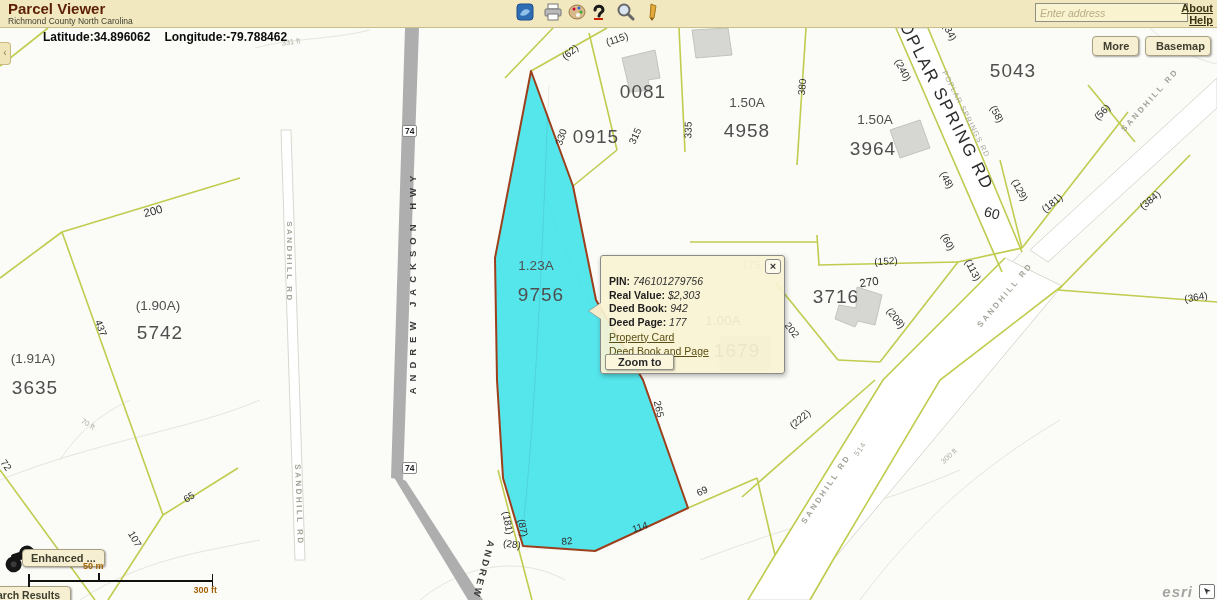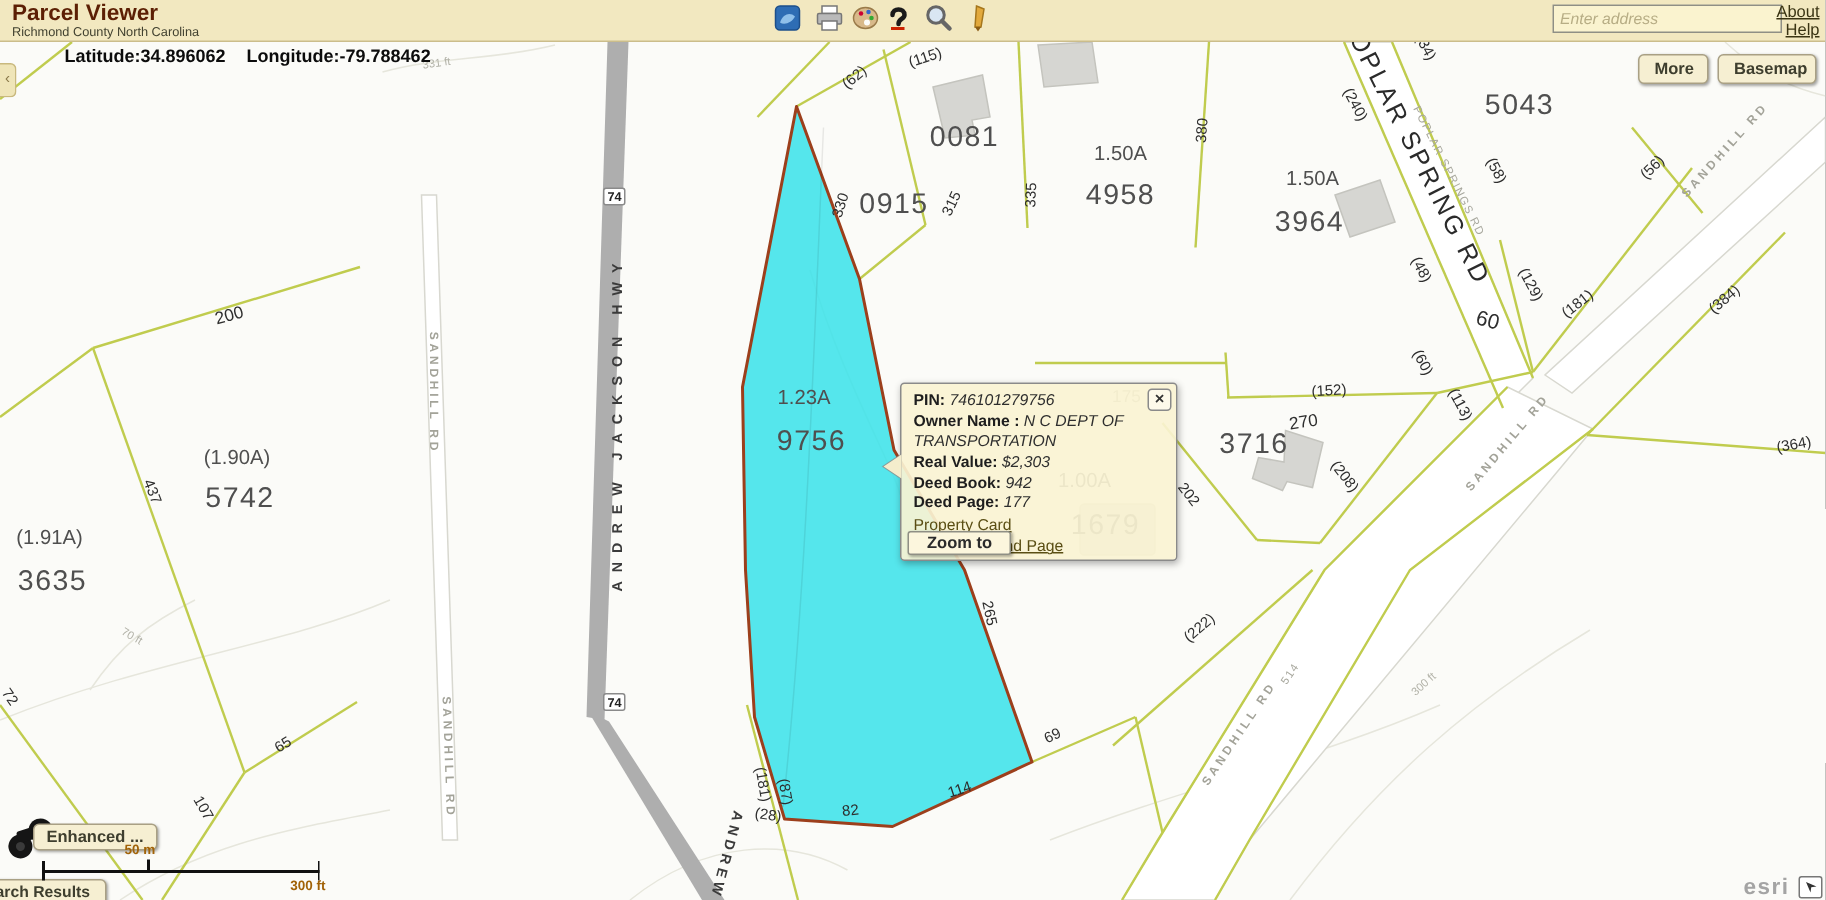--- a/index.html
+++ b/index.html
@@ -7,21 +7,21 @@
        font-family:"Liberation Sans",sans-serif;}
   
   .header{position:absolute;left:0;top:0;width:1217px;height:27px;background:#f2e8c0;
           border-bottom:1px solid #cbbd8b;z-index:10;}
   .app-title{position:absolute;left:8px;top:0px;font-size:15px;font-weight:bold;color:#5c1f04;}
   .app-sub{position:absolute;left:8px;top:16px;font-size:8.5px;color:#41412f;}
   .tbicon{position:absolute;top:2px;width:20px;height:20px;cursor:pointer;}
   .addr{position:absolute;left:1035px;top:3px;width:143px;height:15px;background:#faf3cf;
         border:1px solid #8f8f85;font-size:10.5px;padding:1px 4px;color:#555;}
   .addr::placeholder{color:#b7ad85;font-style:italic;}
-  .toplink{position:absolute;font-size:11px;font-weight:normal;color:#3a3413;text-decoration:underline;cursor:pointer;}
+  .toplink{position:absolute;font-size:11px;font-weight:bold;color:#3a3413;text-decoration:underline;cursor:pointer;}
   
   .coords{position:absolute;left:43px;top:30px;z-index:6;font-size:12px;font-weight:bold;color:#0c0c0c;}
   .coords span{margin-right:14px;}
   
   .btn{position:absolute;background:#f6efd2;border:1px solid #a9a084;border-radius:4px;
        font-size:11px;font-weight:bold;color:#3e3e2e;text-align:center;
        box-shadow:1px 1px 2px rgba(0,0,0,0.35);cursor:pointer;z-index:6;padding:3px 10px;}
   
   .lbl{position:absolute;white-space:nowrap;z-index:2;pointer-events:none;}
   .big{font-size:19px;color:#4f4f4f;letter-spacing:1px;}
@@ -32,21 +32,21 @@
   .roadg2{font-size:7.5px;color:#a8a89e;letter-spacing:1px;}
   .roadD{font-size:9.5px;color:#3a3a3a;font-weight:bold;letter-spacing:6px;}
   .roadBig{font-size:17px;color:#2b2b2b;letter-spacing:2px;}
   .cont{font-size:7.5px;color:#b2b2a8;}
   .shield{font-size:8.5px;font-weight:bold;color:#222;background:#fff;border:1px solid #8a8a8a;
           border-radius:2px;padding:0 2px;z-index:2;position:absolute;}
   
   .popup{position:absolute;left:600px;top:255px;width:183px;height:117px;z-index:5;
          background:rgba(250,243,210,0.92);border:1px solid #8a8a8a;border-radius:3px;
          box-shadow:1px 2px 5px rgba(0,0,0,0.3);font-size:10.5px;color:#1e1e1e;}
-  .popup-inner{padding:5px 8px 4px 8px;line-height:1.3;}
+  .popup-inner{padding:19px 8px 4px 8px;line-height:1.3;}
   .plabel{font-weight:bold;}
   .pval{font-style:italic;color:#2e2e2e;}
   .plink{display:block;color:#5a4e14;text-decoration:underline;cursor:pointer;margin-top:1px;}
   .pclose{position:absolute;top:3px;right:3px;width:14px;height:13px;background:#fdf9ea;
           border:1px solid #8a8a8a;border-radius:3px;font-size:11px;font-weight:bold;color:#333;
           line-height:12px;text-align:center;cursor:pointer;}
   .ptail{position:absolute;left:-12px;top:47px;width:0;height:0;border-top:8px solid transparent;
          border-bottom:8px solid transparent;border-right:12px solid rgba(248,241,206,0.97);
          filter:drop-shadow(-1px 0 0 #8a8a8a);}
   .zoomto{position:absolute;left:4px;bottom:3px;background:#fcf6dd;border:1px solid #8f8f85;
@@ -57,21 +57,21 @@
   .sb-line{position:absolute;left:0;top:18px;width:185px;height:1.5px;background:#111;}
   .sb-t0{position:absolute;left:0;top:12px;width:1.5px;height:13px;background:#111;}
   .sb-t50{position:absolute;left:70px;top:11px;width:1.5px;height:8px;background:#111;}
   .sb-tend{position:absolute;right:0;top:12px;width:1.5px;height:13px;background:#111;}
   .sb-m{position:absolute;left:55px;top:-1px;font-size:9px;font-weight:bold;}
   .sb-ft{position:absolute;right:-4px;top:23px;font-size:9px;font-weight:bold;}
   
   .attrib{position:absolute;right:2px;bottom:0;height:17px;display:flex;align-items:center;gap:6px;z-index:6;}
   .attrib-text{font-size:9px;color:#3c3c3c;
      text-shadow:0 0 2px #fff,0 0 2px #fff,0 0 2px #fff;}
-  .esri{font-size:15px;font-weight:bold;color:#a4a4a4;letter-spacing:1px;}
+  .esri{font-size:15px;font-weight:bold;font-style:italic;color:#a4a4a4;letter-spacing:1px;}
   .nwbox{width:14px;height:13px;background:#fff;border:1px solid #777;border-radius:2px;
          display:flex;align-items:center;justify-content:center;cursor:pointer;}
   
   .sidetab{position:absolute;left:0;top:42px;width:10px;height:21px;background:#efe5b8;
            border:1px solid #c9b97e;border-left:none;border-radius:0 4px 4px 0;z-index:6;
            font-size:10px;color:#8a7a4a;text-align:center;line-height:19px;cursor:pointer;}
   .binocs{position:absolute;left:0px;top:538px;z-index:6;}
   .enhanced{left:22px;top:549px;padding:2px 8px;font-size:11px;}
   .searchres{left:-14px;top:586px;padding:2px 10px;font-size:10.5px;}
 </style>
@@ -282,21 +282,20 @@
   </div>
 
   <button class="btn" style="left:1092px;top:36px;width:47px">More</button>
   <button class="btn" style="left:1145px;top:36px;width:66px">Basemap</button>
 
   <div class="popup">
     <div class="ptail"></div>
     <div class="pclose">×</div>
     <div class="popup-inner">
       <div><span class="plabel">PIN:</span> <span class="pval">746101279756</span></div>
-      <div><span class="plabel">Owner Name :</span> <span class="pval">N C DEPT OF TRANSPORTATION</span></div>
       <div><span class="plabel">Real Value:</span> <span class="pval">$2,303</span></div>
       <div><span class="plabel">Deed Book:</span> <span class="pval">942</span></div>
       <div><span class="plabel">Deed Page:</span> <span class="pval">177</span></div>
       <span class="plink">Property Card</span>
       <span class="plink">Deed Book and Page</span>
     </div>
     <button class="zoomto">Zoom to</button>
   </div>
 
   <span class="binocs">

